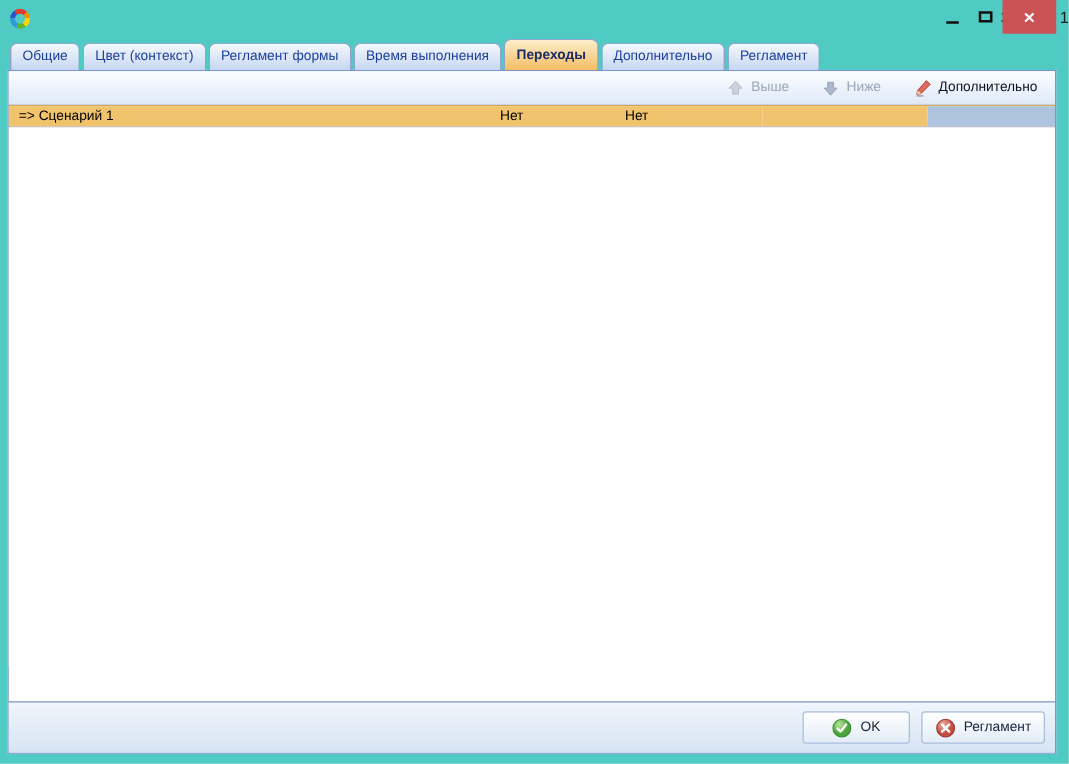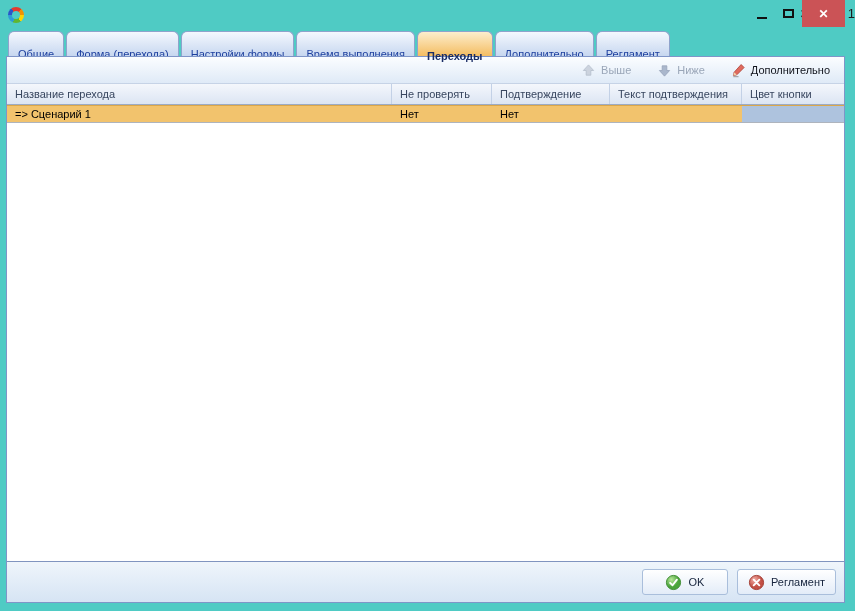--- a/index.html
+++ b/index.html
@@ -32,21 +32,21 @@
     width:43px; background:#cb5356; color:#fff; display:flex;
     align-items:center; justify-content:center; font-size:12px; font-weight:bold;
   }
 
   
   .tabs {
     position:absolute; top:31px; left:8px; right:10px; height:25px;
     display:flex; align-items:flex-end; gap:2px;
   }
   .tab {
-    height:22px; line-height:21px; padding:12px 9px;
+    height:22px; line-height:21px; padding:0 9px;
     border:1px solid #8fa3cc; border-bottom:none;
     border-radius:6px 6px 0 0;
     background:linear-gradient(#f4f8fe, #c7d7f0);
     color:#1d3f9e; font-size:11px; white-space:nowrap; cursor:default;
   }
   .tab.active {
     height:25px; line-height:24px;
     background:linear-gradient(#fdeecd, #f4bd62);
     font-weight:bold; color:#1a2d66; z-index:2; position:relative;
   }
@@ -129,22 +129,22 @@
       <span class="glyph-max"></span>
     </div>
     <div class="wc-close">
       <span>✕</span>
     </div>
   </div>
 </div>
 
 <div class="tabs">
   <div class="tab">Общие</div>
-  <div class="tab">Форма (перехода)</div>
-  <div class="tab">Настройки формы</div>
+  <div class="tab">Цвет (контекст)</div>
+  <div class="tab">Регламент формы</div>
   <div class="tab">Время выполнения</div>
   <div class="tab active">Переходы</div>
   <div class="tab">Дополнительно</div>
   <div class="tab">Регламент</div>
 </div>
 
 <div class="content">
 
   <div class="toolbar">
     <div class="tool-btn disabled">
@@ -168,27 +168,20 @@
         <svg width="15" height="15" viewBox="0 0 16 16">
           <path d="M10.8 1.6 L14 4.8 L6.2 12.6 L2.6 13.4 L3.4 9.8 Z" fill="#e06a5e" stroke="#a83a2e" stroke-width="0.8"></path>
           <path d="M3.4 9.8 L6.2 12.6 L2.6 13.4 Z" fill="#f3d0a8"></path>
           <path d="M2.5 14.6 H8" stroke="#909090" stroke-width="1"></path>
         </svg>
       </span>
       <span>Дополнительно</span>
     </div>
   </div>
 
-  <div class="thead">
-    <div class="th c1">Название перехода</div>
-    <div class="th c2">Не проверять</div>
-    <div class="th c3">Подтверждение</div>
-    <div class="th c4">Текст подтверждения</div>
-    <div class="th c5">Цвет кнопки</div>
-  </div>
 
   <div class="trow">
     <div class="td c1">=&gt; Сценарий 1</div>
     <div class="td c2">Нет</div>
     <div class="td c3">Нет</div>
     <div class="td c4"></div>
     <div class="td c5 color-cell"></div>
   </div>
 
   <div class="filler"></div>

